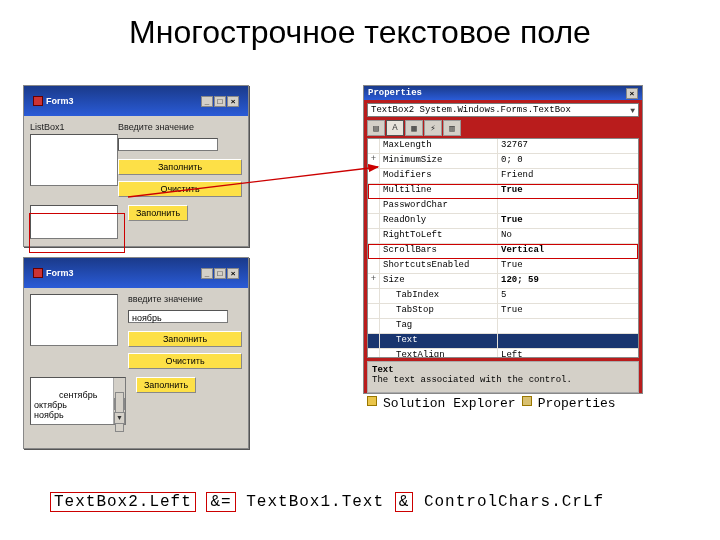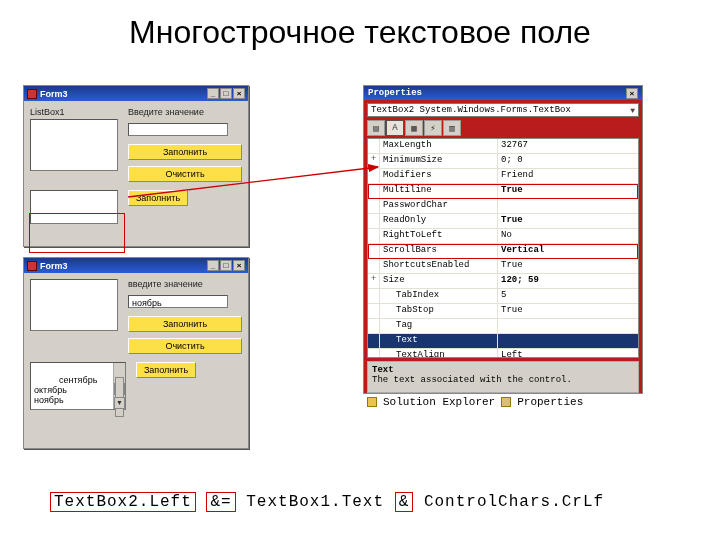--- a/index.html
+++ b/index.html
@@ -23,26 +23,26 @@
 
   
   .win {
     position: absolute;
     background: #d4d0c8;
     border: 1px solid #888;
     box-shadow: 1px 1px 0 #555;
     font-size: 9px;
   }
   .titlebar {
-    height: 15px;
+    height: 30px;
     background: linear-gradient(#1a3a8a,#2a5bd7);
     color: #fff;
     display: flex;
     align-items: center;
-    padding: 0 3px;
+    padding: 0 9px;
     font-size: 9px;
     font-weight: bold;
   }
   .titlebar .ticon { width: 10px; height: 10px; background:#c33; margin-right:3px; border:1px solid #600;}
   .titlebar .spacer { flex:1; }
   .winbtns { display:flex; gap:1px; }
   .winbtn { width:12px; height:11px; background:#d4d0c8; border:1px solid #888; font-size:8px; line-height:9px; text-align:center; color:#000;}
   .client { padding:6px; }
 
   .lbl { font-size:9px; color:#222; }
@@ -75,21 +75,21 @@
   .prow { display:flex; height:15px; border-bottom:1px solid #e4e0d8;}
   .prow .exp { width:12px; text-align:center; color:#555; font-size:9px; border-right:1px solid #e4e0d8;}
   .prow .pname { width:118px; padding:1px 3px; border-right:1px solid #e4e0d8;}
   .prow .pval { flex:1; padding:1px 3px;}
   .prow.boldv .pval{ font-weight:bold;}
   .prow.indent .pname{ padding-left:16px;}
   .prow.sel { background:#19356f; color:#fff;}
   .prow.hl-red { outline:1px solid #c00; outline-offset:-1px; position:relative; z-index:2;}
   .prop-desc { margin:3px; background:#d4d0c8; border:1px solid #aaa; padding:3px 4px; font-size:9px; height:32px;}
   .prop-desc .dname{font-weight:bold;}
-  .prop-tabs { margin:3px 3px 0 3px; font-size:11px; display:flex; gap:6px; align-items:center;}
+  .prop-tabs { margin:3px 3px 0 3px; font-size:13px; display:flex; gap:6px; align-items:flex-start;}
   .prop-tabs .ticon2{width:10px;height:10px;background:#eac54a;border:1px solid #997700;}
 
   .hl-box { position:absolute; border:1px solid #c00; pointer-events:none;}
   svg.arrow{position:absolute;pointer-events:none;}
 
   .code-line {
     position:absolute; left:50px; bottom:30px;
     font-family:"Courier New",monospace; font-size:16px; color:#000;
     letter-spacing:1px;
   }
@@ -110,21 +110,21 @@
       <div class="ticon"></div>
       <span>Form3</span>
       <div class="spacer"></div>
       <div class="winbtns">
         <div class="winbtn">_</div>
         <div class="winbtn">□</div>
         <div class="winbtn">×</div>
       </div>
     </div>
     <div class="client">
-      <div style="display:flex; gap:10px;">
+      <div style="display:flex; ">
         <div style="width:88px;">
           <div class="lbl">ListBox1</div>
           <div class="textbox multi" style="margin-top:2px;width:88px;"></div>
         </div>
         <div style="flex:1;">
           <div class="lbl" style="margin-bottom:6px;">Введите значение</div>
           <div class="textbox" style="height:13px;width:100px;margin-bottom:8px;"></div>
           <div class="btn" style="margin-bottom:6px;">Заполнить</div>
           <div class="btn">Очистить</div>
         </div>

